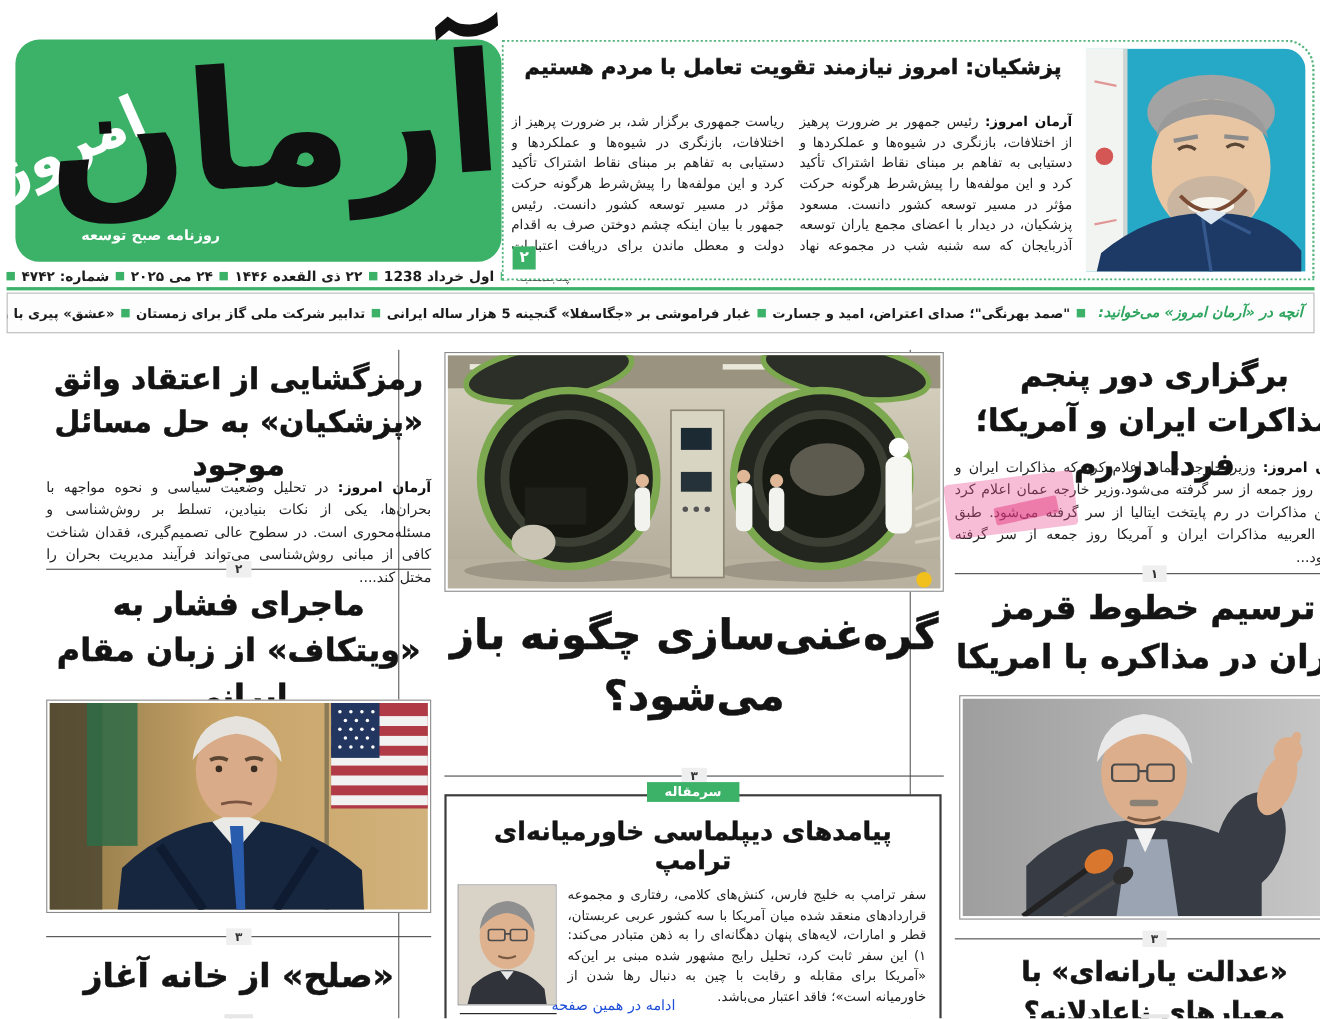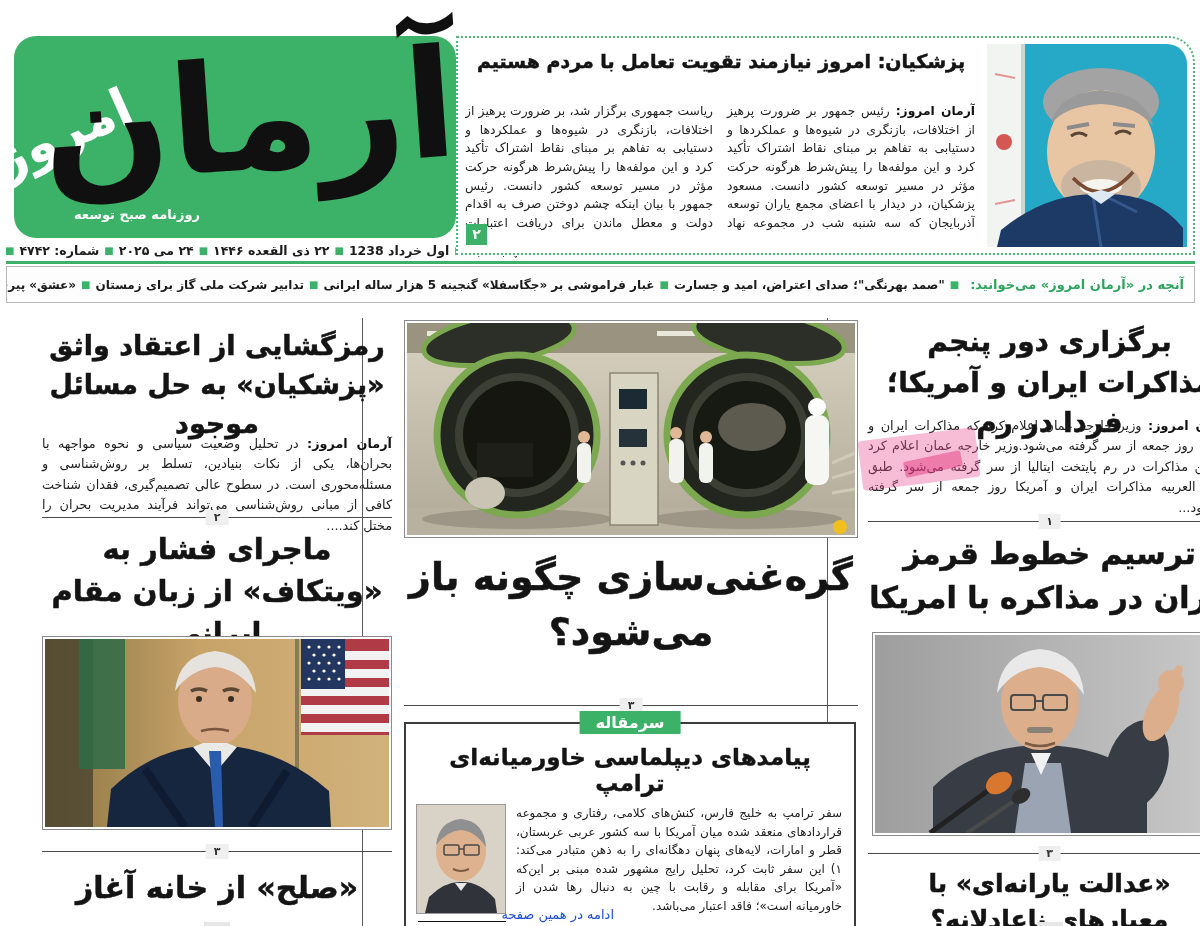--- a/index.html
+++ b/index.html
@@ -17,41 +17,41 @@
   
   .lead-box{position:absolute;left:456px;top:36px;width:739px;height:219px;border:2px dotted #53b47c;border-radius:0 26px 0 0;box-sizing:border-box;background:#fff;}
   .lead-photo{position:absolute;left:auto;right:6px;top:6px;width:200px;height:203px;border-radius:0 20px 0 0;overflow:hidden;}
   .lead-headline{position:absolute;right:216px;top:12px;width:512px;font-size:19px;font-weight:bold;color:#141414;text-align:center;-webkit-text-stroke:.5px #141414;}
   .lead-body{position:absolute;right:218px;top:64px;width:510px;height:140px;font-size:12.3px;line-height:1.52;color:#222;text-align:justify;column-count:2;column-gap:14px;overflow:hidden;}
   .badge{position:absolute;left:8px;bottom:8px;width:21px;height:21px;background:#3cb168;color:#fff;font-size:14px;font-weight:bold;text-align:center;line-height:21px;}
 
   
   .strip-rule{position:absolute;left:6px;top:261px;width:1189px;height:3px;background:#3cb168;}
   .strip{position:absolute;left:6px;top:266px;width:1189px;height:37px;border:1px solid #b9b9b9;box-sizing:border-box;background:#fdfdfd;display:flex;align-items:center;padding:0 10px;white-space:nowrap;overflow:hidden;}
-  .strip-label{color:#2ea55f;font-weight:bold;font-size:13px;margin-left:6px;}
+  .strip-label{color:#2ea55f;font-weight:bold;font-size:13px;margin-left:6px;font-style:italic;}
   .strip-item{color:#1b1b1b;font-weight:bold;font-size:12px;}
 
   
   .vrule{position:absolute;top:318px;bottom:0;width:1px;background:#5a5a5a;}
   .col{position:absolute;top:318px;margin-left:36px;}
   .headline{font-weight:bold;color:#141414;text-align:center;-webkit-text-stroke:.5px #141414;line-height:1.45;}
   .body-text{font-size:12.8px;line-height:1.6;color:#222;text-align:justify;}
   .src{font-weight:bold;color:#111;}
   .divider{position:absolute;left:0;right:0;height:15px;}
   .divider::before{content:"";position:absolute;left:0;right:0;top:7px;border-top:1px solid #4a4a4a;}
   .divider .num{position:absolute;left:50%;transform:translateX(-50%);top:0;background:#efefef;color:#333;font-size:11px;font-weight:bold;padding:0 8px;line-height:15px;}
   .photo-frame{position:absolute;border:1px solid #8a8a8a;background:#fff;padding:2px;box-sizing:border-box;}
   .photo-frame svg{display:block;}
   .stamp{position:absolute;background:rgba(233,78,148,.38);transform:rotate(-7deg);border-radius:4px;}
   .stamp2{position:absolute;background:rgba(224,46,120,.45);transform:rotate(-12deg);border-radius:2px;}
   .partial-num{position:absolute;left:50%;transform:translateX(-50%);bottom:-6px;background:#e7e7e7;width:26px;height:10px;}
 
   
   .editorial{position:absolute;left:0;top:404px;width:452px;height:230px;border:2px solid #3c3c3c;box-sizing:border-box;background:#fff;padding:10px 12px;}
-  .ed-tag{position:absolute;top:-13px;left:50%;transform:translateX(-50%);background:#3cb168;color:#fff;font-size:16px;font-weight:bold;padding:2px 16px;}
+  .ed-tag{position:absolute;top:-13px;left:50%;transform:translateX(-50%);background:#3cb168;color:#fff;font-size:12px;font-weight:bold;padding:2px 16px;}
   .ed-headline{font-size:23px;font-weight:bold;color:#141414;text-align:center;margin:10px 0 8px;-webkit-text-stroke:.4px #141414;}
   .ed-fig{float:left;width:88px;margin:0 10px 4px 0;}
   .ed-fig .ed-name{display:block;font-size:11.5px;font-weight:bold;color:#111;text-align:center;border-top:1.5px solid #111;margin-top:3px;padding-top:2px;}
   .ed-body{font-size:12px;line-height:1.55;color:#222;text-align:justify;}
   .ed-continue{position:absolute;left:auto;right:240px;top:183px;font-size:13px;font-weight:normal;color:#1d4ed8;}
 </style>
 </head>
 <body>
 
 <div id="page">

